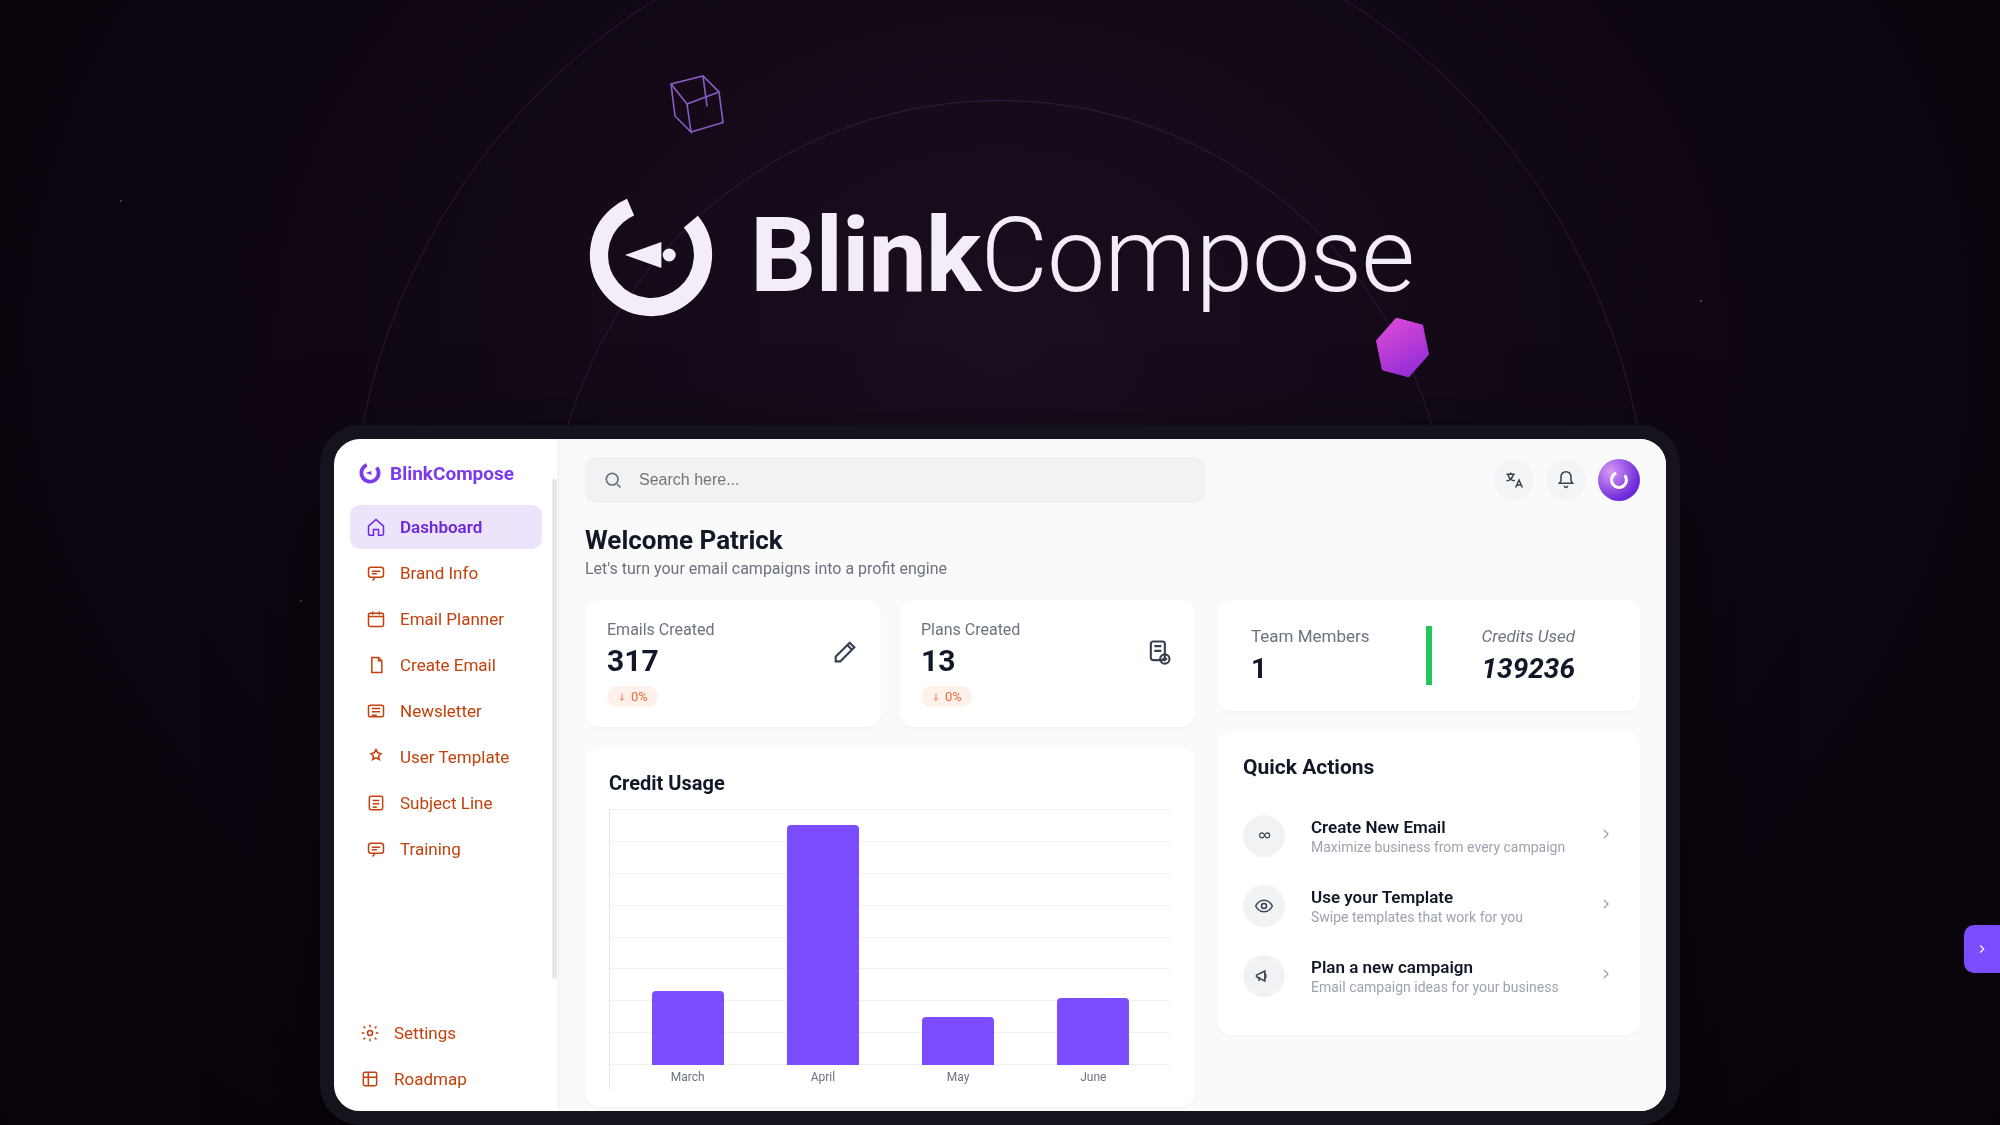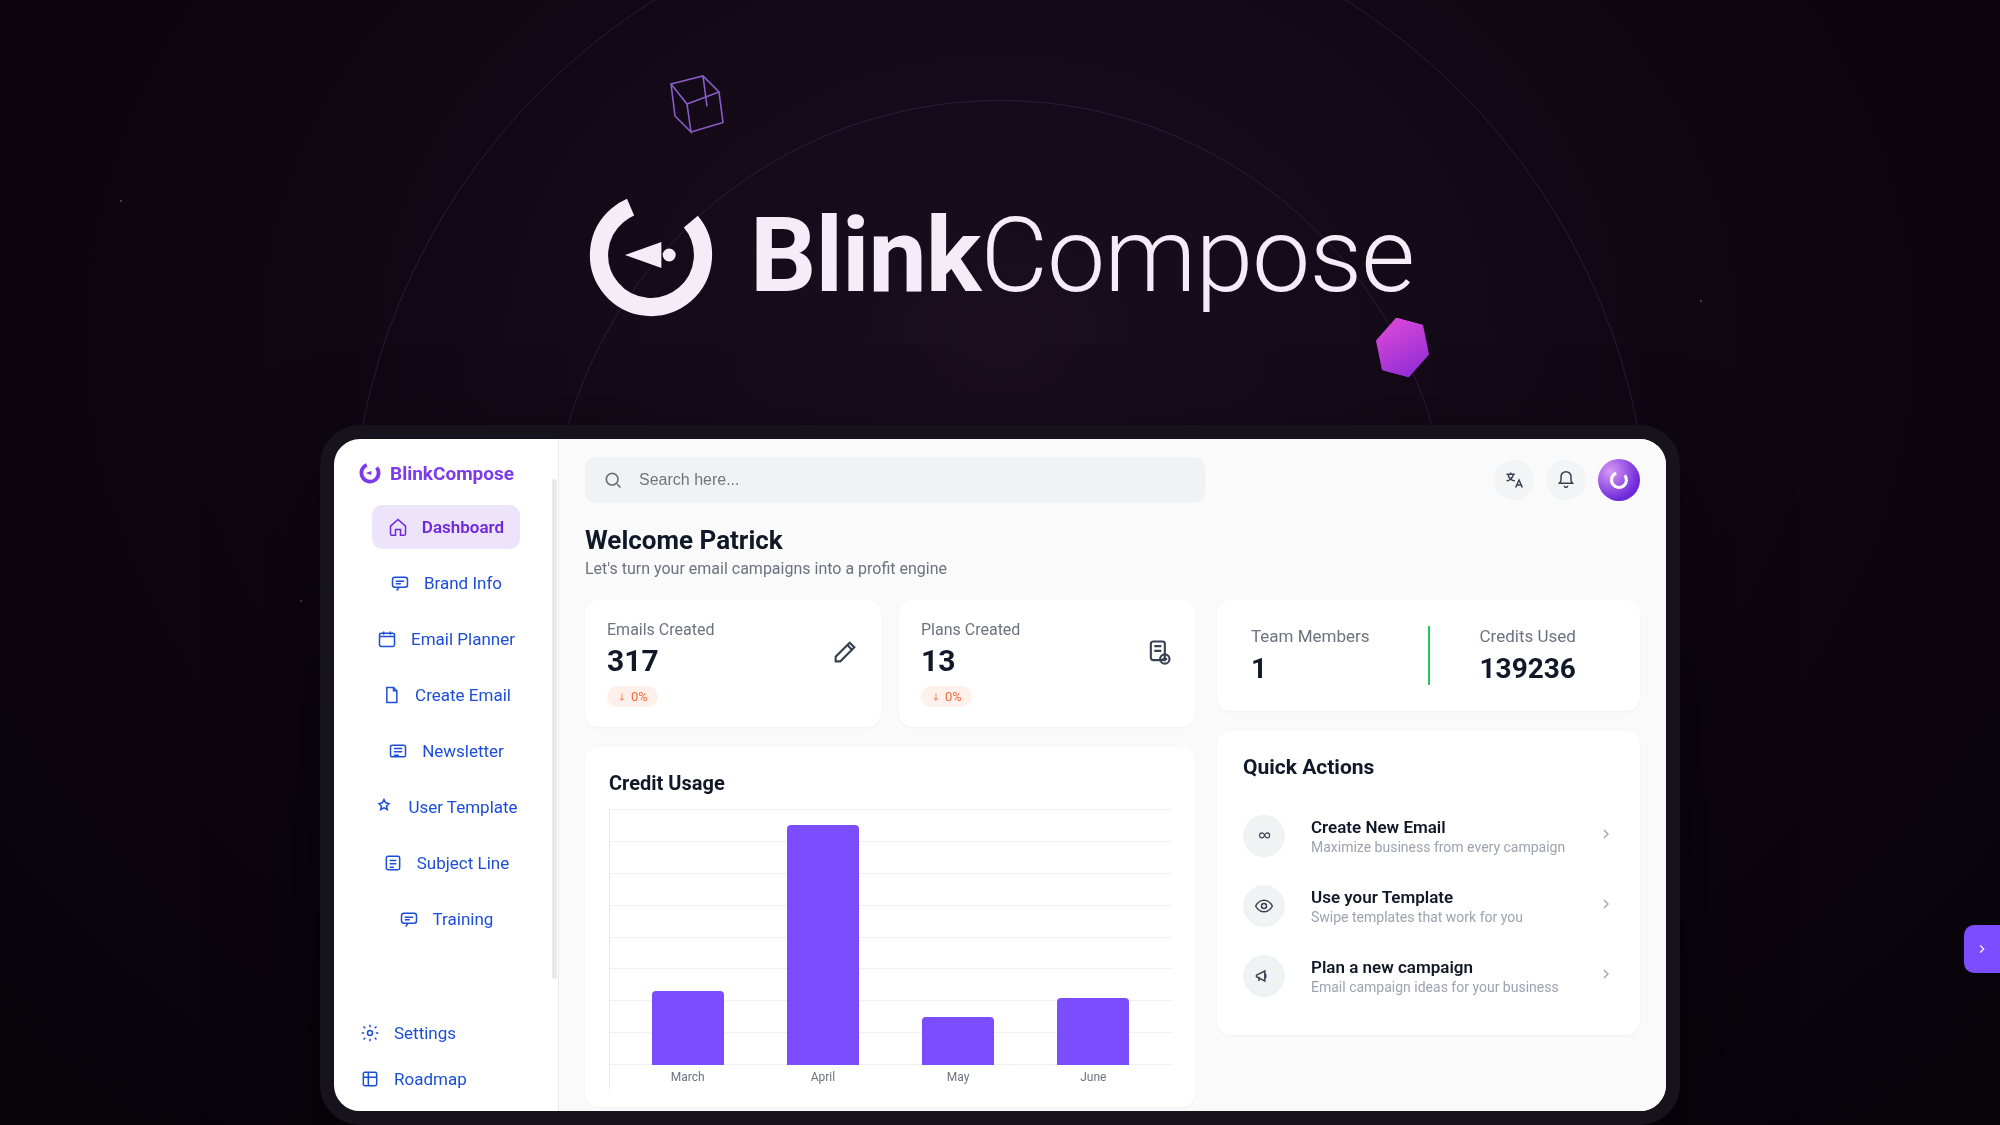--- a/index.html
+++ b/index.html
@@ -47,24 +47,24 @@
     width: 225px; flex: 0 0 225px; border-right: 1px solid #eceaee;
     display: flex; flex-direction: column; padding: 0;
     position: relative;
   }
   .sb-scroll { position:absolute; right:1px; top:40px; width:5px; height:500px; background:#e9e7eb; border-radius:3px;}
   .sb-logo {
     display: flex; align-items: center; gap: 8px; padding: 22px 24px 20px 24px;
     color: #7c3aed; font-weight: 700; font-size: 19px;
   }
   .sb-logo svg { width:24px; height:24px; }
-  .nav { display:flex; flex-direction:column; padding: 0 10px; gap:12px;align-items:center;}
+  .nav { display:flex; flex-direction:column; padding: 0 16px; gap:2px;}
   .nav-item {
     display:flex; align-items:center; gap:14px; padding:12px 16px;
-    border-radius:10px; color:#1d4ed8; font-size:17px; cursor:pointer;
+    border-radius:10px; color:#c2410c; font-size:17px; cursor:pointer;
   }
   .nav-item.active { background:#ede4fb; color:#6d28d9; font-weight:600;}
   .nav-item svg { width:20px; height:20px; flex:0 0 20px; stroke:currentColor; fill:none; stroke-width:1.8;}
   .nav-spacer { flex:1; }
   .nav-bottom { padding: 0 10px 10px 10px; display:flex; flex-direction:column; gap:2px;}
 
   
   .main { flex:1; padding: 18px 26px 0 26px; background:#fafafa; overflow:hidden;}
   .topbar { display:flex; align-items:center; gap:16px; margin-bottom:22px;}
   .search {
@@ -94,21 +94,21 @@
   .badge { display:inline-flex; align-items:center; gap:4px; background:#fef1ec; color:#ef6a3a; font-size:13px; padding:3px 10px; border-radius:999px;}
   .stat-icon { position:absolute; right:22px; top:38px; width:28px; height:28px; color:#374151;}
   .stat-icon svg{width:100%;height:100%;stroke:currentColor;fill:none;stroke-width:1.8;}
 
   .stat-plain {
     background:#fff; border-radius:14px; padding:26px 34px;
     box-shadow:0 1px 3px rgba(0,0,0,0.04);
     display:flex; gap:50px;
   }
   .stat-plain .col { flex:1; }
-  .stat-plain .col + .col { border-left:2px solid #22c55e; padding-left:50px;}
+  .stat-plain .col + .col { border-left:6px solid #22c55e; padding-left:50px;font-style:italic;}
   .stat-plain .label { font-size:17px; color:#6b7280; margin-bottom:6px;}
   .stat-plain .value { font-size:28px; font-weight:700; color:#111827;}
 
   .chart-card {
     background:#fff; border-radius:14px; padding:24px 24px 18px 24px;
     box-shadow:0 1px 3px rgba(0,0,0,0.04); margin-top:20px;
   }
   .chart-card h3 { font-size:20px; font-weight:700; color:#111827; margin-bottom:14px;}
   .chart {
     position:relative; height:280px; display:flex;

